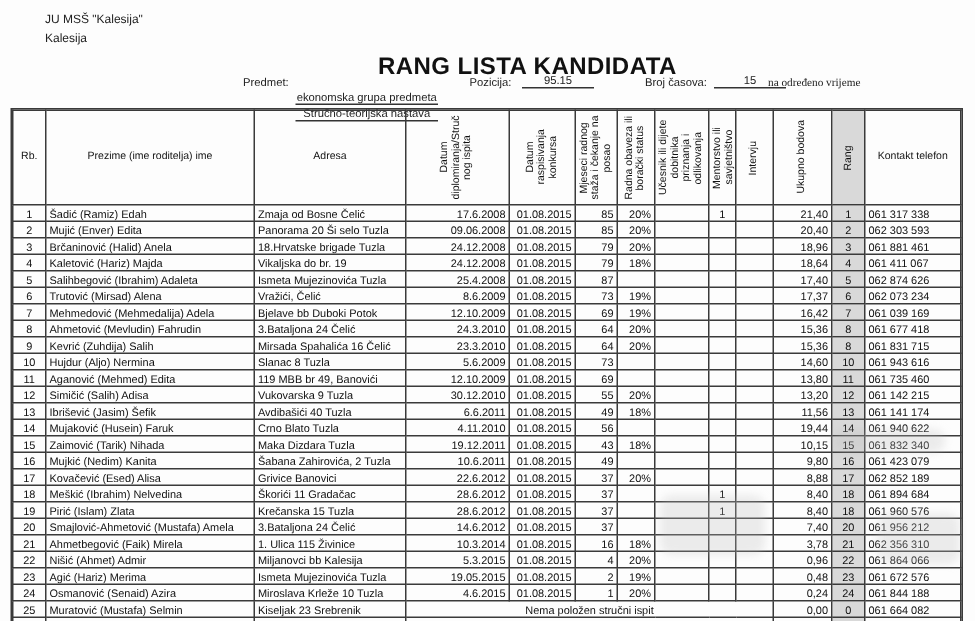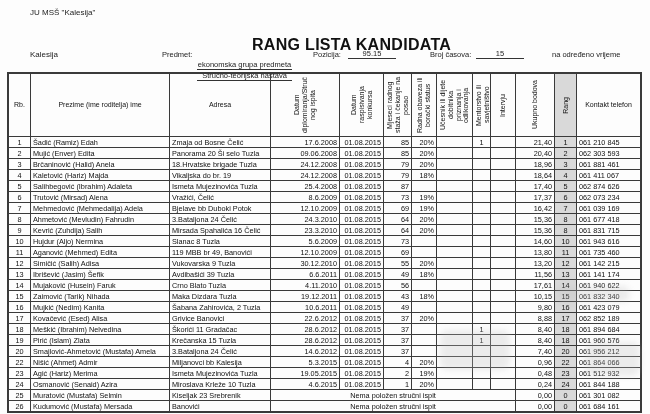--- a/index.html
+++ b/index.html
@@ -22,34 +22,34 @@
   .span-cell{text-align:center;}
   .smudge{position:absolute;background:rgba(190,190,190,.28);filter:blur(3px);border-radius:8px;pointer-events:none;}
   .outer{outline:1px solid #3a3a3a;}
 </style>
 </head>
 <body>
 
 <div class="page">
 
   <div class="abs org" style="left:30px;top:8px;">JU MSŠ "Kalesija"</div>
-  <div class="abs org" style="left:30px;top:21px;margin-top:29px;">Kalesija</div>
+  <div class="abs org" style="left:30px;top:21px;">Kalesija</div>
 
   <div class="abs title" style="left:252px;top:36px;">RANG LISTA KANDIDATA</div>
 
   <div class="abs meta" style="left:142px;top:50px;">Predmet:</div>
   <div class="abs meta" style="left:177px;top:49px;"><span class="uline" style="min-width:95px;margin-top:22px;">Stručno-teorijska nastava</span></div>
   <div class="abs meta" style="left:177px;top:60px;"><span class="uline" style="min-width:95px;">ekonomska grupa predmeta</span></div>
 
   <div class="abs meta" style="left:293px;top:50px;text-align:center;">Pozicija:</div>
   <div class="abs meta" style="left:328px;top:49px;"><span class="uline" style="min-width:48px;">95.15</span></div>
 
   <div class="abs meta" style="left:410px;top:50px;">Broj časova:</div>
   <div class="abs meta" style="left:456px;top:49px;"><span class="uline" style="min-width:48px;">15</span></div>
-  <div class="abs meta" style="left:532px;top:50px;">na određeno vrijeme</div>
+  <div class="abs meta" style="left:492px;top:50px;font-family:Liberation Serif, serif;">na određeno vrijeme</div>
 
   <table class="outer">
     <colgroup>
       <col style="width:22px">
         <col style="width:139px">
         <col style="width:101px">
       <col style="width:69px">
         <col style="width:44px">
         <col style="width:28px">
       <col style="width:25px">
@@ -102,21 +102,21 @@
           <td class="al">Zmaja od Bosne Čelić</td>
           <td class="ar">17.6.2008</td>
           <td class="ar">01.08.2015</td>
           <td class="ar">85</td>
           <td class="ar">20%</td>
           <td class="ac"></td>
           <td class="ac">1</td>
           <td class="ac"></td>
           <td class="ar">21,40</td>
           <td class="ac rang">1</td>
-          <td class="al">061 210 845</td>
+          <td class="al">061 317 338</td>
         </tr>
         <tr>
           <td class="ac">2</td>
           <td class="al">Mujić (Enver) Edita</td>
           <td class="al">Panorama 20 Ši selo Tuzla</td>
           <td class="ar">09.06.2008</td>
           <td class="ar">01.08.2015</td>
           <td class="ar">85</td>
           <td class="ar">20%</td>
           <td class="ac"></td>
@@ -272,21 +272,21 @@
           <td class="ac"></td>
           <td class="ac"></td>
           <td class="ac"></td>
           <td class="ar">13,20</td>
           <td class="ac rang">12</td>
           <td class="al">061 142 215</td>
         </tr>
         <tr>
           <td class="ac">13</td>
           <td class="al">Ibrišević (Jasim) Šefik</td>
-          <td class="al">Avdibašići 39 Tuzla</td>
+          <td class="al">Avdibašići 40 Tuzla</td>
           <td class="ar">6.6.2011</td>
           <td class="ar">01.08.2015</td>
           <td class="ar">49</td>
           <td class="ar">18%</td>
           <td class="ac"></td>
           <td class="ac"></td>
           <td class="ac"></td>
           <td class="ar">11,56</td>
           <td class="ac rang">13</td>
           <td class="al">061 141 174</td>
@@ -295,21 +295,21 @@
           <td class="ac">14</td>
           <td class="al">Mujaković (Husein) Faruk</td>
           <td class="al">Crno Blato Tuzla</td>
           <td class="ar">4.11.2010</td>
           <td class="ar">01.08.2015</td>
           <td class="ar">56</td>
           <td class="ar"></td>
           <td class="ac"></td>
           <td class="ac"></td>
           <td class="ac"></td>
-          <td class="ar">17,61</td>
+          <td class="ar">19,44</td>
           <td class="ac rang">14</td>
           <td class="al">061 940 622</td>
         </tr>
         <tr>
           <td class="ac">15</td>
           <td class="al">Zaimović (Tarik) Nihada</td>
           <td class="al">Maka Dizdara Tuzla</td>
           <td class="ar">19.12.2011</td>
           <td class="ar">01.08.2015</td>
           <td class="ar">43</td>
@@ -390,20 +390,35 @@
           <td class="ar">37</td>
           <td class="ar"></td>
           <td class="ac"></td>
           <td class="ac"></td>
           <td class="ac"></td>
           <td class="ar">7,40</td>
           <td class="ac rang">20</td>
           <td class="al">061 956 212</td>
         </tr>
         <tr>
+          <td class="ac">21</td>
+          <td class="al">Ahmetbegović (Faik) Mirela</td>
+          <td class="al">1. Ulica 115 Živinice</td>
+          <td class="ar">10.3.2014</td>
+          <td class="ar">01.08.2015</td>
+          <td class="ar">16</td>
+          <td class="ar">18%</td>
+          <td class="ac"></td>
+          <td class="ac"></td>
+          <td class="ac"></td>
+          <td class="ar">3,78</td>
+          <td class="ac rang">21</td>
+          <td class="al">062 356 310</td>
+        </tr>
+        <tr>
           <td class="ac">22</td>
           <td class="al">Nišić (Ahmet) Admir</td>
           <td class="al">Miljanovci bb Kalesija</td>
           <td class="ar">5.3.2015</td>
           <td class="ar">01.08.2015</td>
           <td class="ar">4</td>
           <td class="ar">20%</td>
           <td class="ac"></td>
           <td class="ac"></td>
           <td class="ac"></td>
@@ -417,21 +432,21 @@
           <td class="al">Ismeta Mujezinovića Tuzla</td>
           <td class="ar">19.05.2015</td>
           <td class="ar">01.08.2015</td>
           <td class="ar">2</td>
           <td class="ar">19%</td>
           <td class="ac"></td>
           <td class="ac"></td>
           <td class="ac"></td>
           <td class="ar">0,48</td>
           <td class="ac rang">23</td>
-          <td class="al">061 512 932</td>
+          <td class="al">061 672 576</td>
         </tr>
         <tr>
           <td class="ac">24</td>
           <td class="al">Osmanović (Senaid) Azira</td>
           <td class="al">Miroslava Krleže 10 Tuzla</td>
           <td class="ar">4.6.2015</td>
           <td class="ar">01.08.2015</td>
           <td class="ar">1</td>
           <td class="ar">20%</td>
           <td class="ac"></td>
@@ -441,21 +456,21 @@
           <td class="ac rang">24</td>
           <td class="al">061 844 188</td>
         </tr>
         <tr>
           <td class="ac">25</td>
           <td class="al">Muratović (Mustafa) Selmin</td>
           <td class="al">Kiseljak 23 Srebrenik</td>
           <td class="span-cell" colspan="7">Nema položen stručni ispit</td>
           <td class="ar">0,00</td>
           <td class="ac rang">0</td>
-          <td class="al">061 301 082</td>
+          <td class="al">061 664 082</td>
         </tr>
         <tr>
           <td class="ac">26</td>
           <td class="al">Kudumović (Mustafa) Mersada</td>
           <td class="al">Banovići</td>
           <td class="span-cell" colspan="7">Nema položen stručni ispit</td>
           <td class="ar">0,00</td>
           <td class="ac rang">0</td>
           <td class="al">061 684 161</td>
         </tr>

